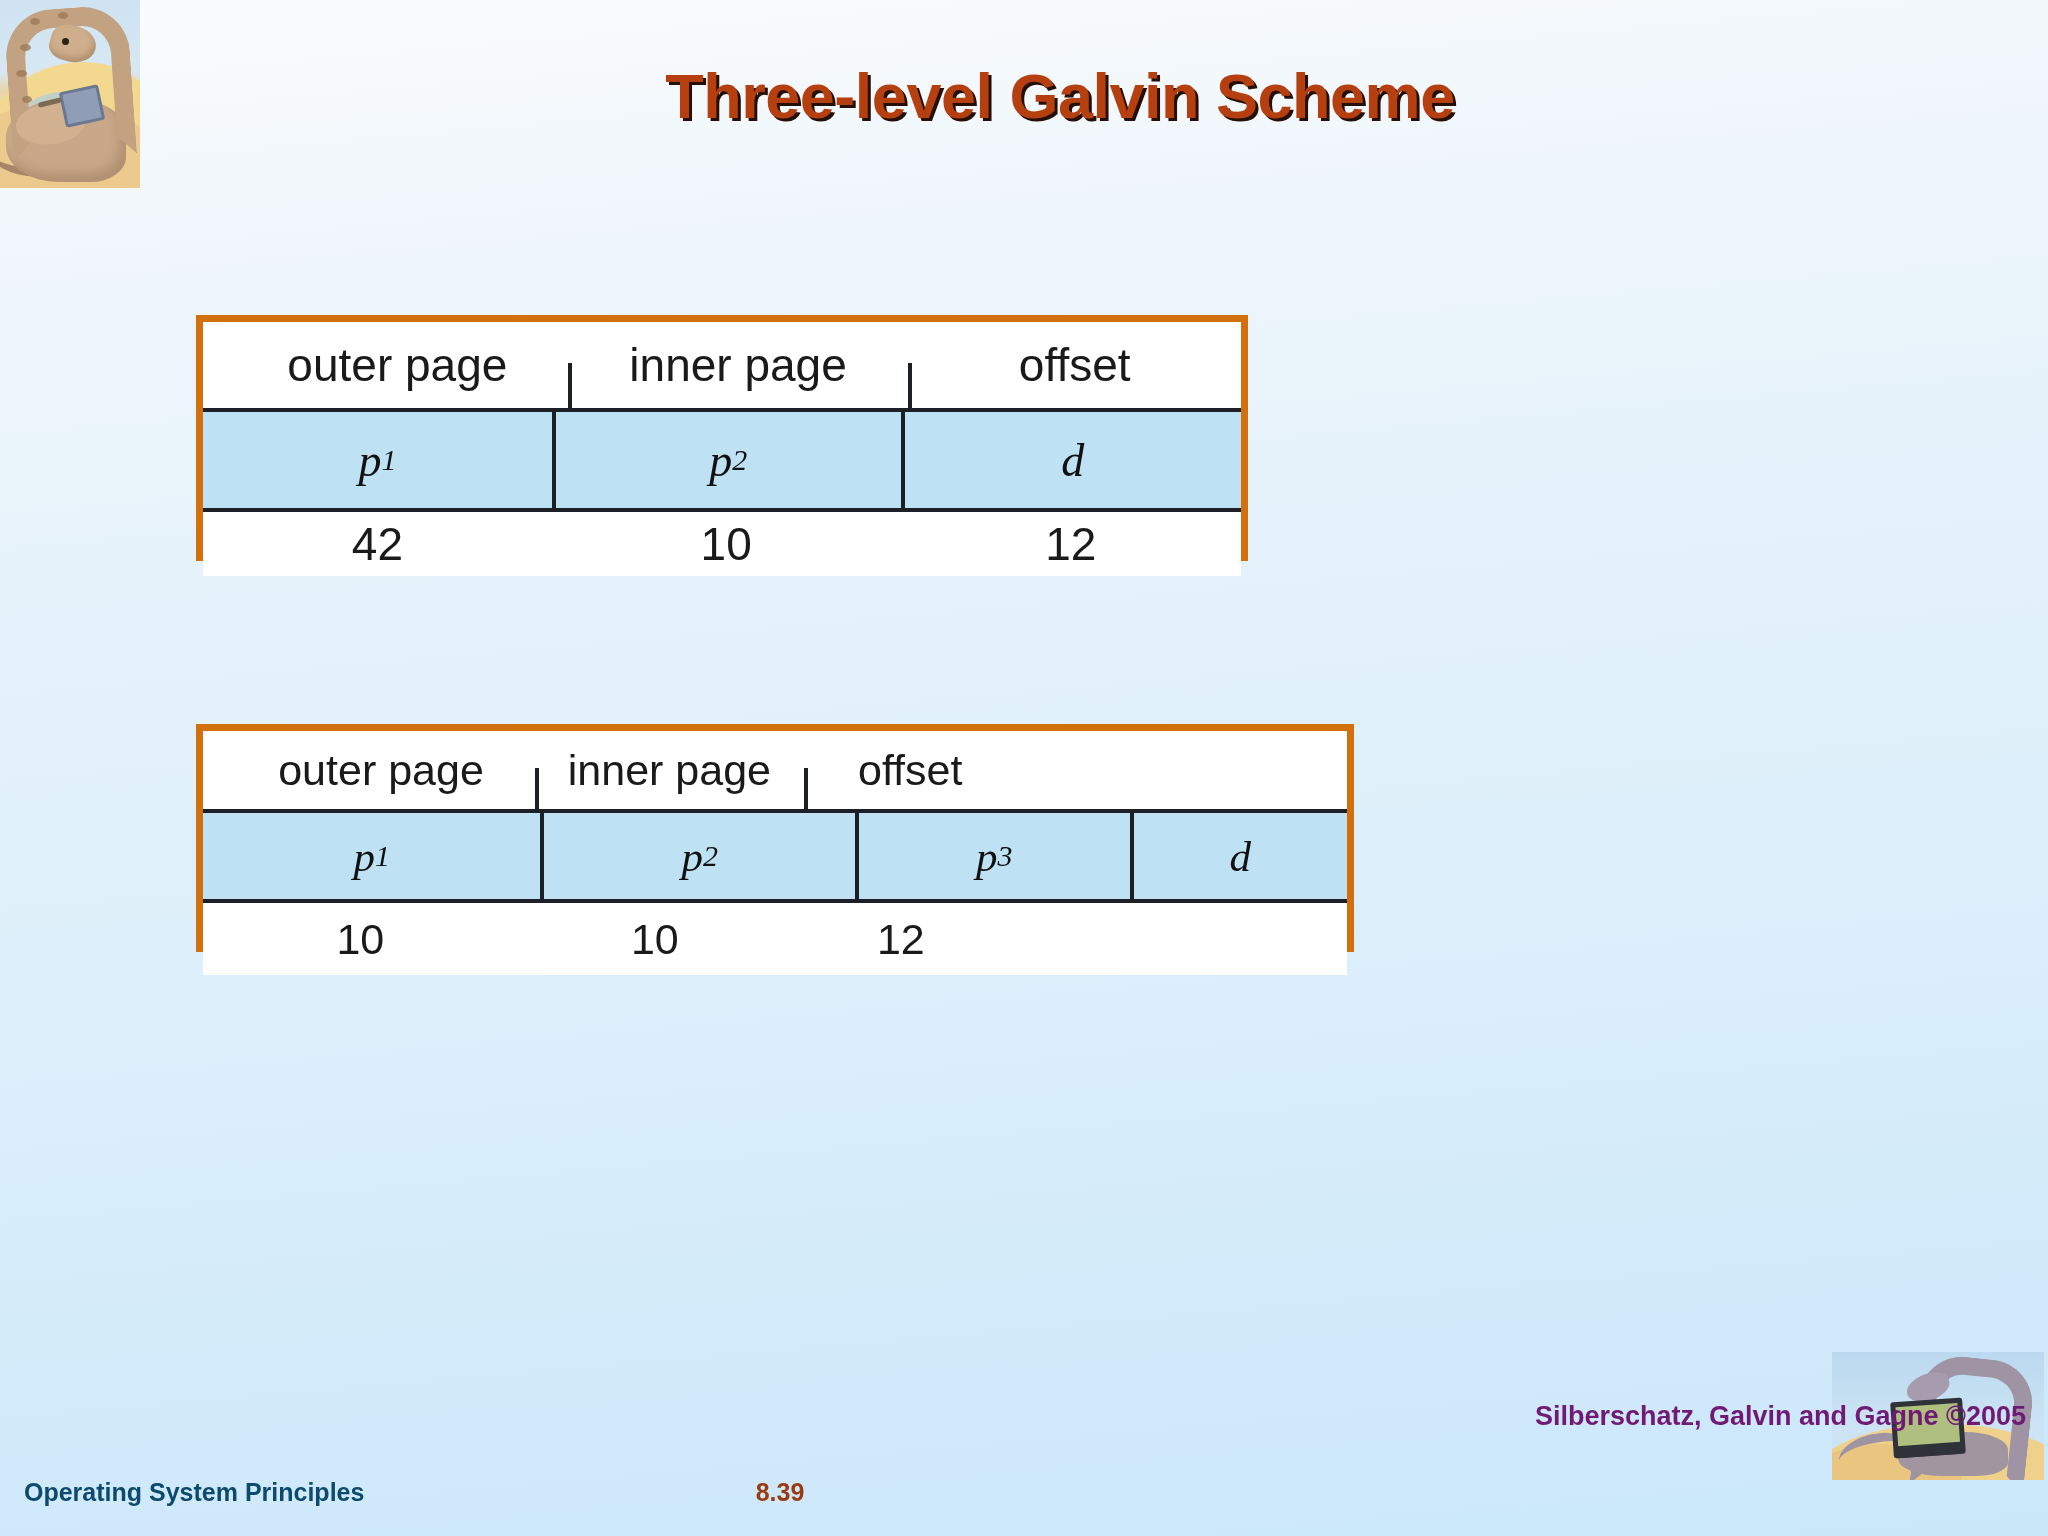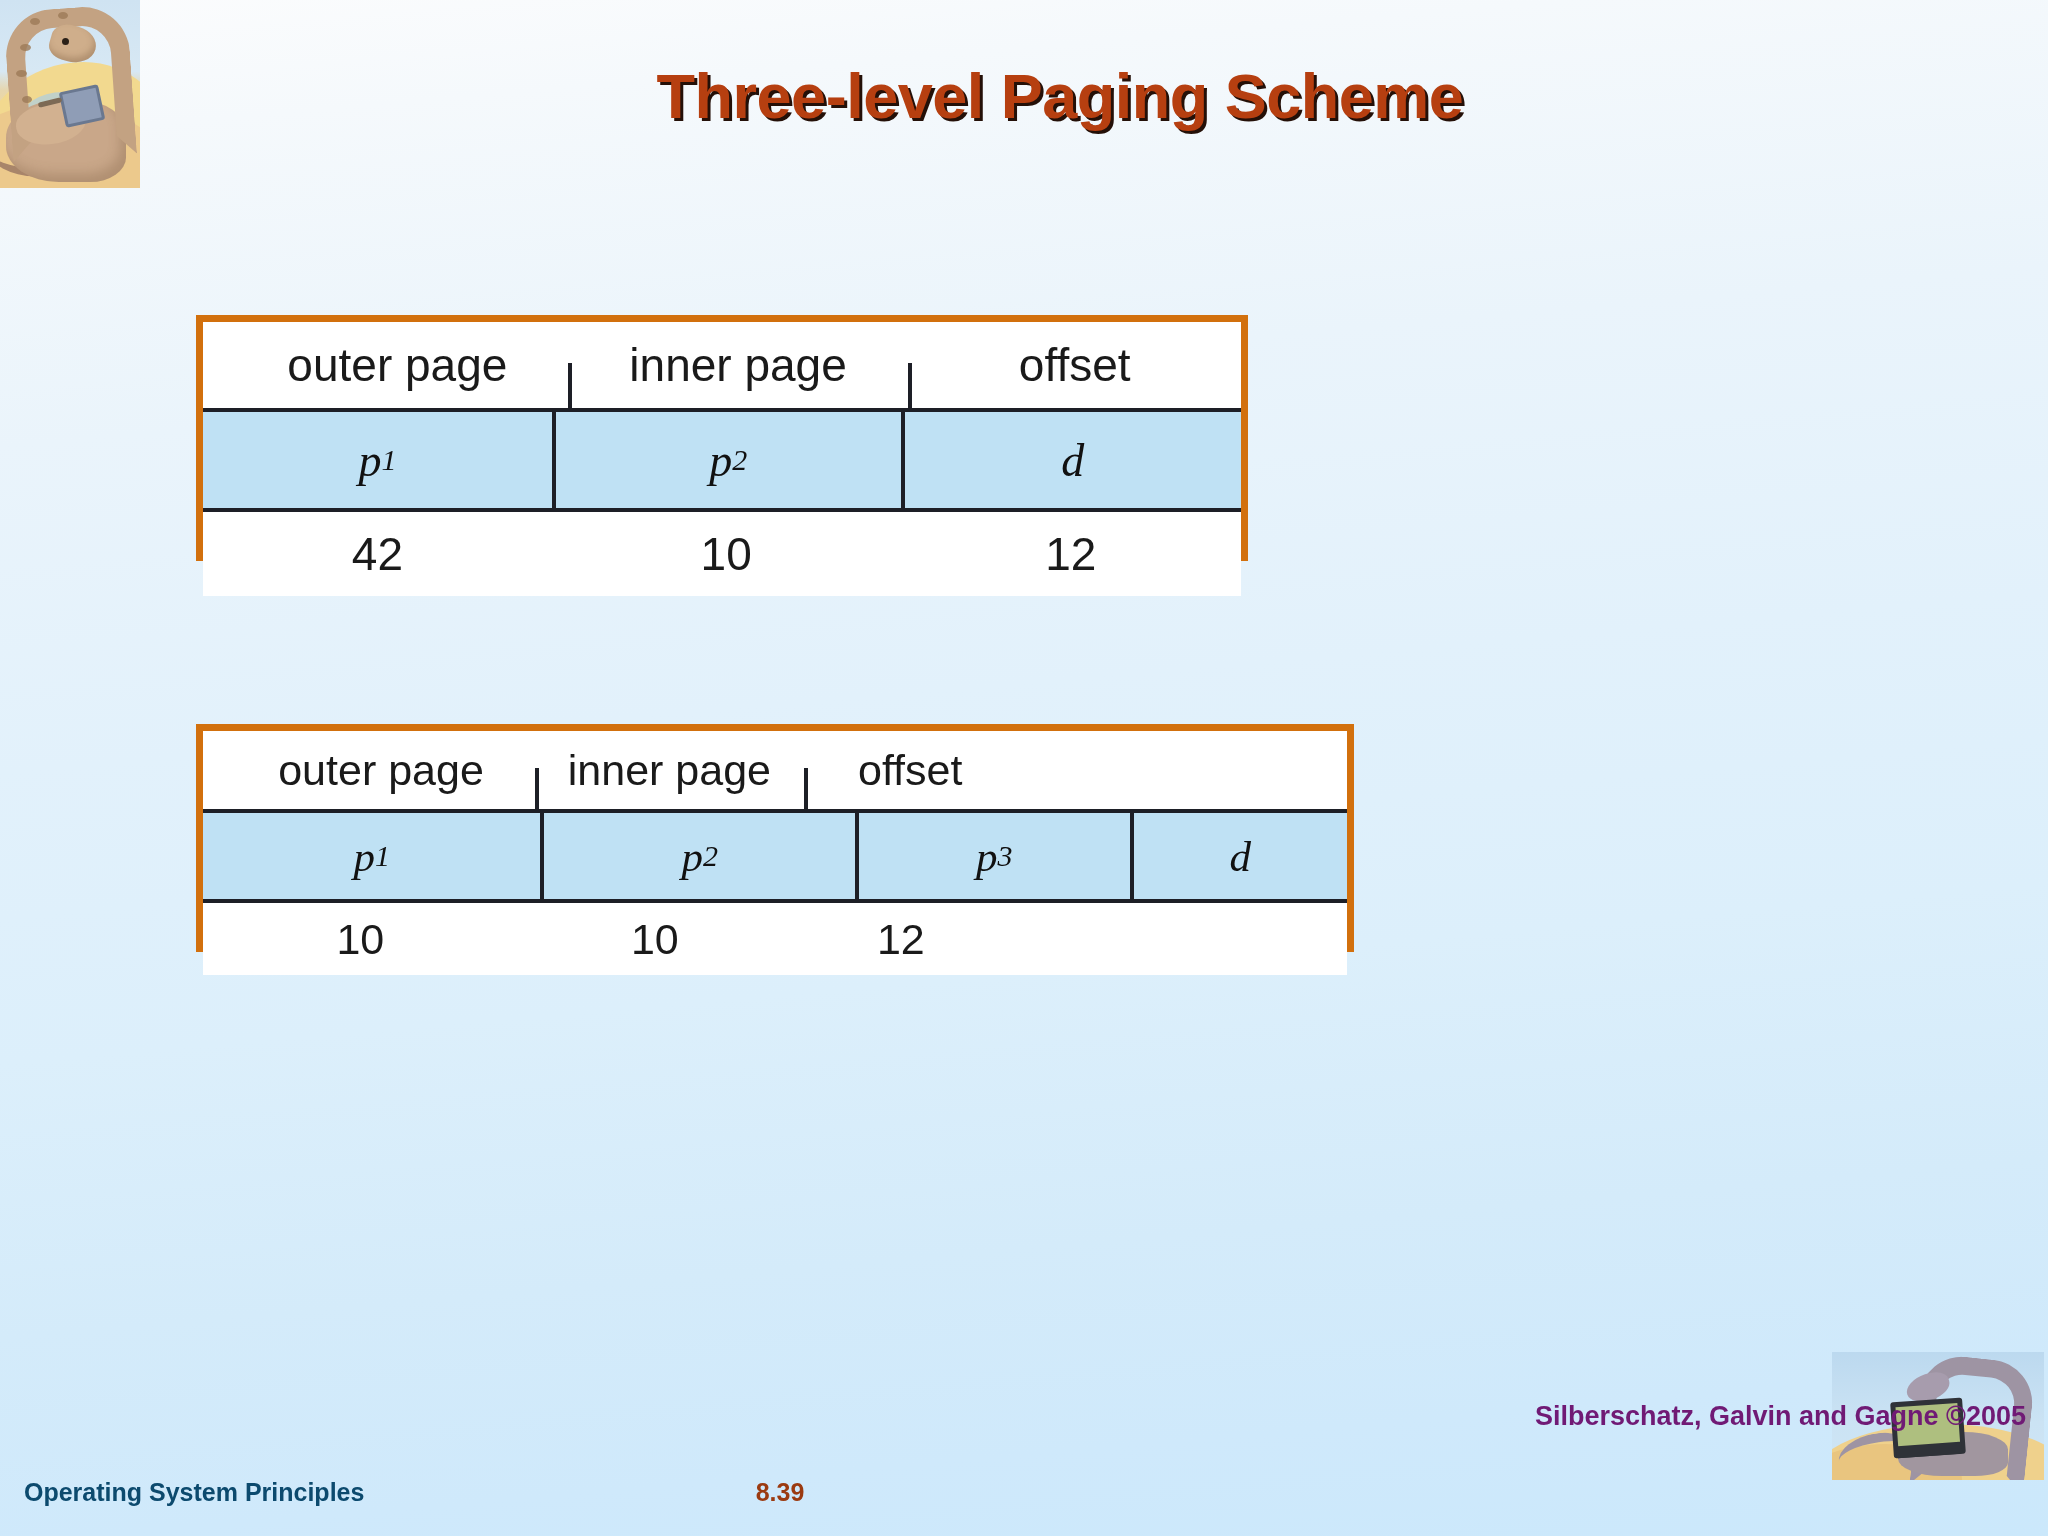--- a/index.html
+++ b/index.html
@@ -141,21 +141,21 @@
     width: 4px;
     height: 52%;
     background: #1d1f26;
   }
   .vars .cell + .cell {
     border-left: 4px solid #1d1f26;
   }
 
   .labels .cell { height: 86px; font-size: 46px; color: #1a1a1a; }
   .vars   .cell { height: 96px; font-size: 46px; color: #111; font-family: "Liberation Serif", serif; font-style: italic; }
-  .bits   .cell { height: 84px; font-size: 46px; color: #1a1a1a; }
+  .bits   .cell { height: 64px; font-size: 46px; color: #1a1a1a; }
 
   .vars .cell .var { display:inline-block; }
   .vars .cell .sub {
     font-size: 30px;
     vertical-align: sub;
     font-style: italic;
   }
 
   
   #table-one {
@@ -281,21 +281,21 @@
   <div class="arm"></div>
   <div class="laptop"></div>
   <div class="stick"></div>
   <div class="spot" style="left:30px;top:18px;width:10px;height:7px;"></div>
   <div class="spot" style="left:20px;top:44px;width:11px;height:7px;"></div>
   <div class="spot" style="left:16px;top:70px;width:11px;height:7px;"></div>
   <div class="spot" style="left:22px;top:96px;width:10px;height:7px;"></div>
   <div class="spot" style="left:58px;top:12px;width:10px;height:7px;"></div>
 </div>
 
-<div id="slide-title">Three-level Paging Scheme</div>
+<div id="slide-title">Three-level Galvin Scheme</div>
 
 <div class="addr-table" id="table-one">
 
   <div class="addr-row labels">
     <div class="cell c1">outer page</div>
     <div class="cell c2">inner page</div>
     <div class="cell c3">offset</div>
   </div>
 
   <div class="addr-row vars">

